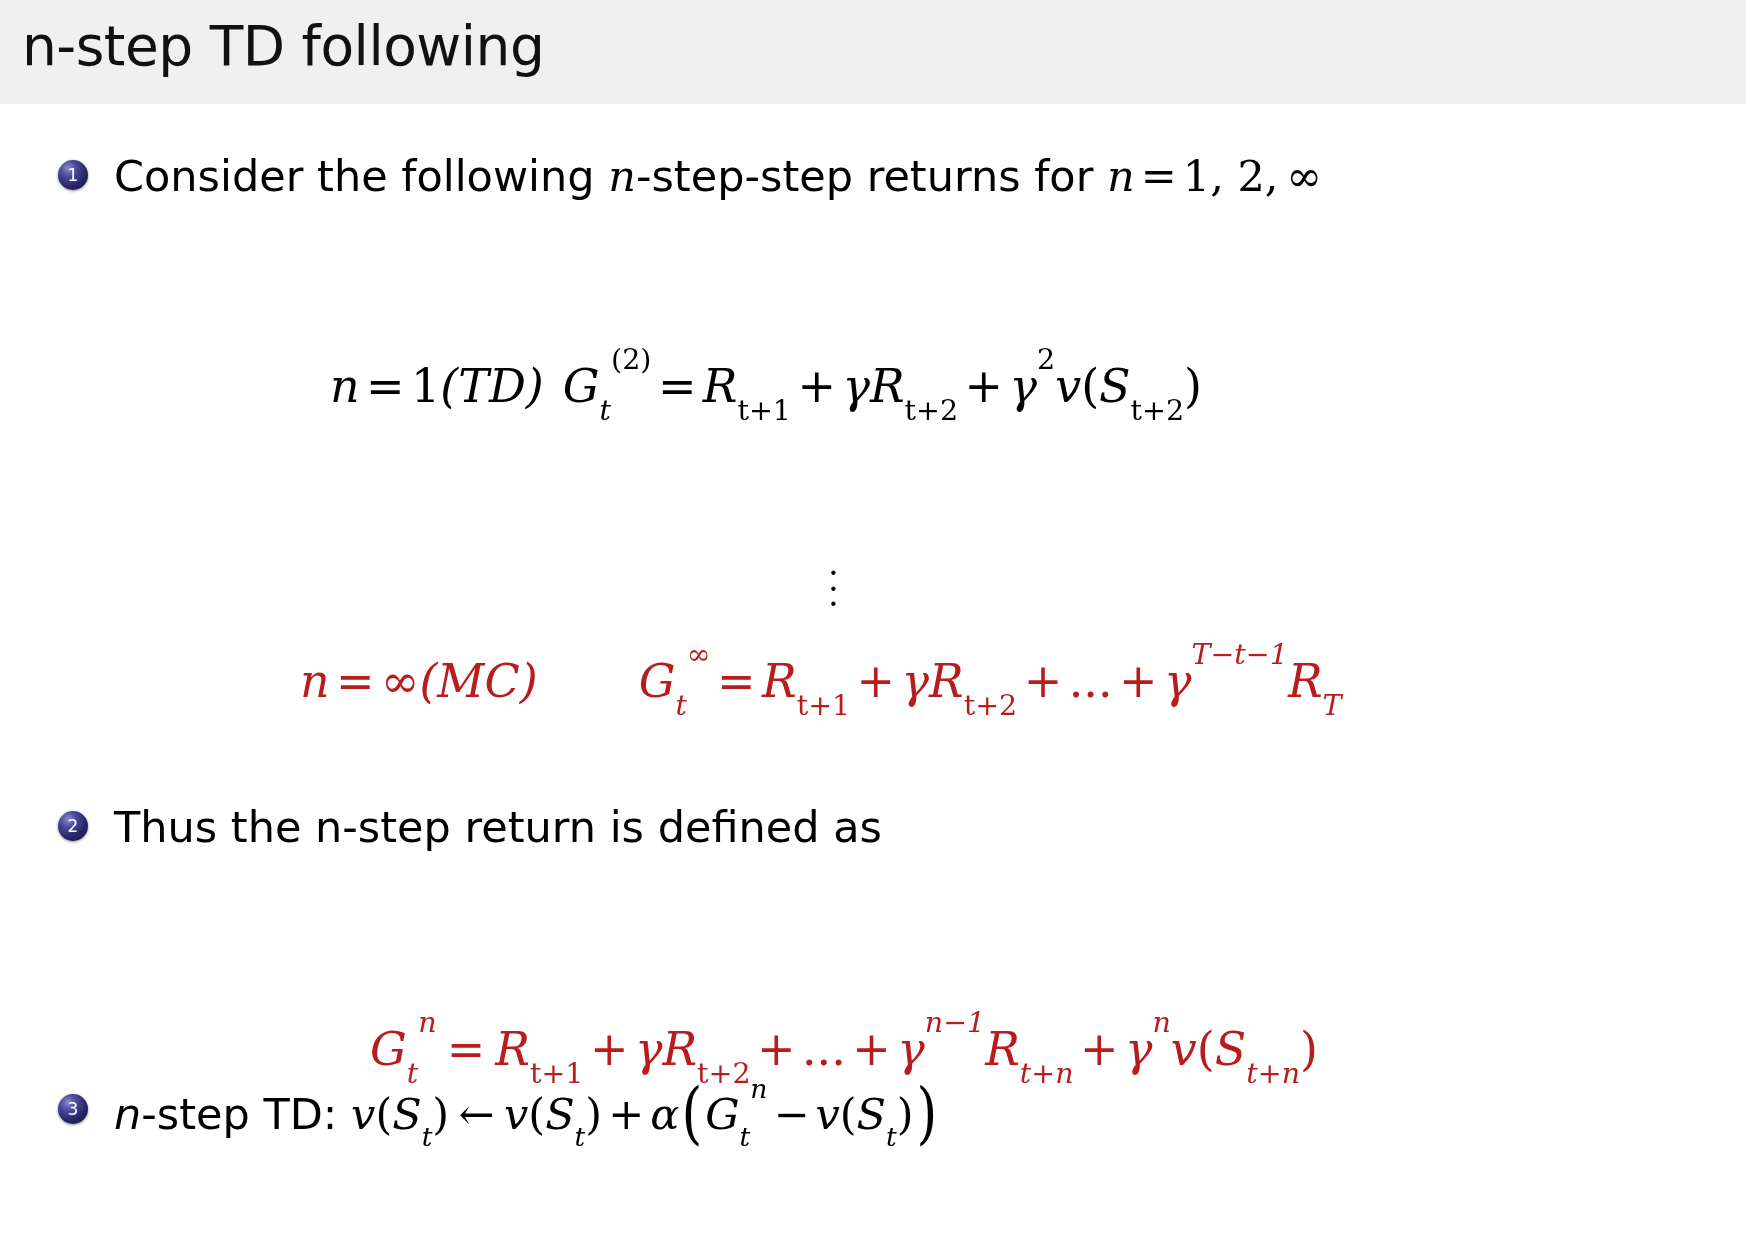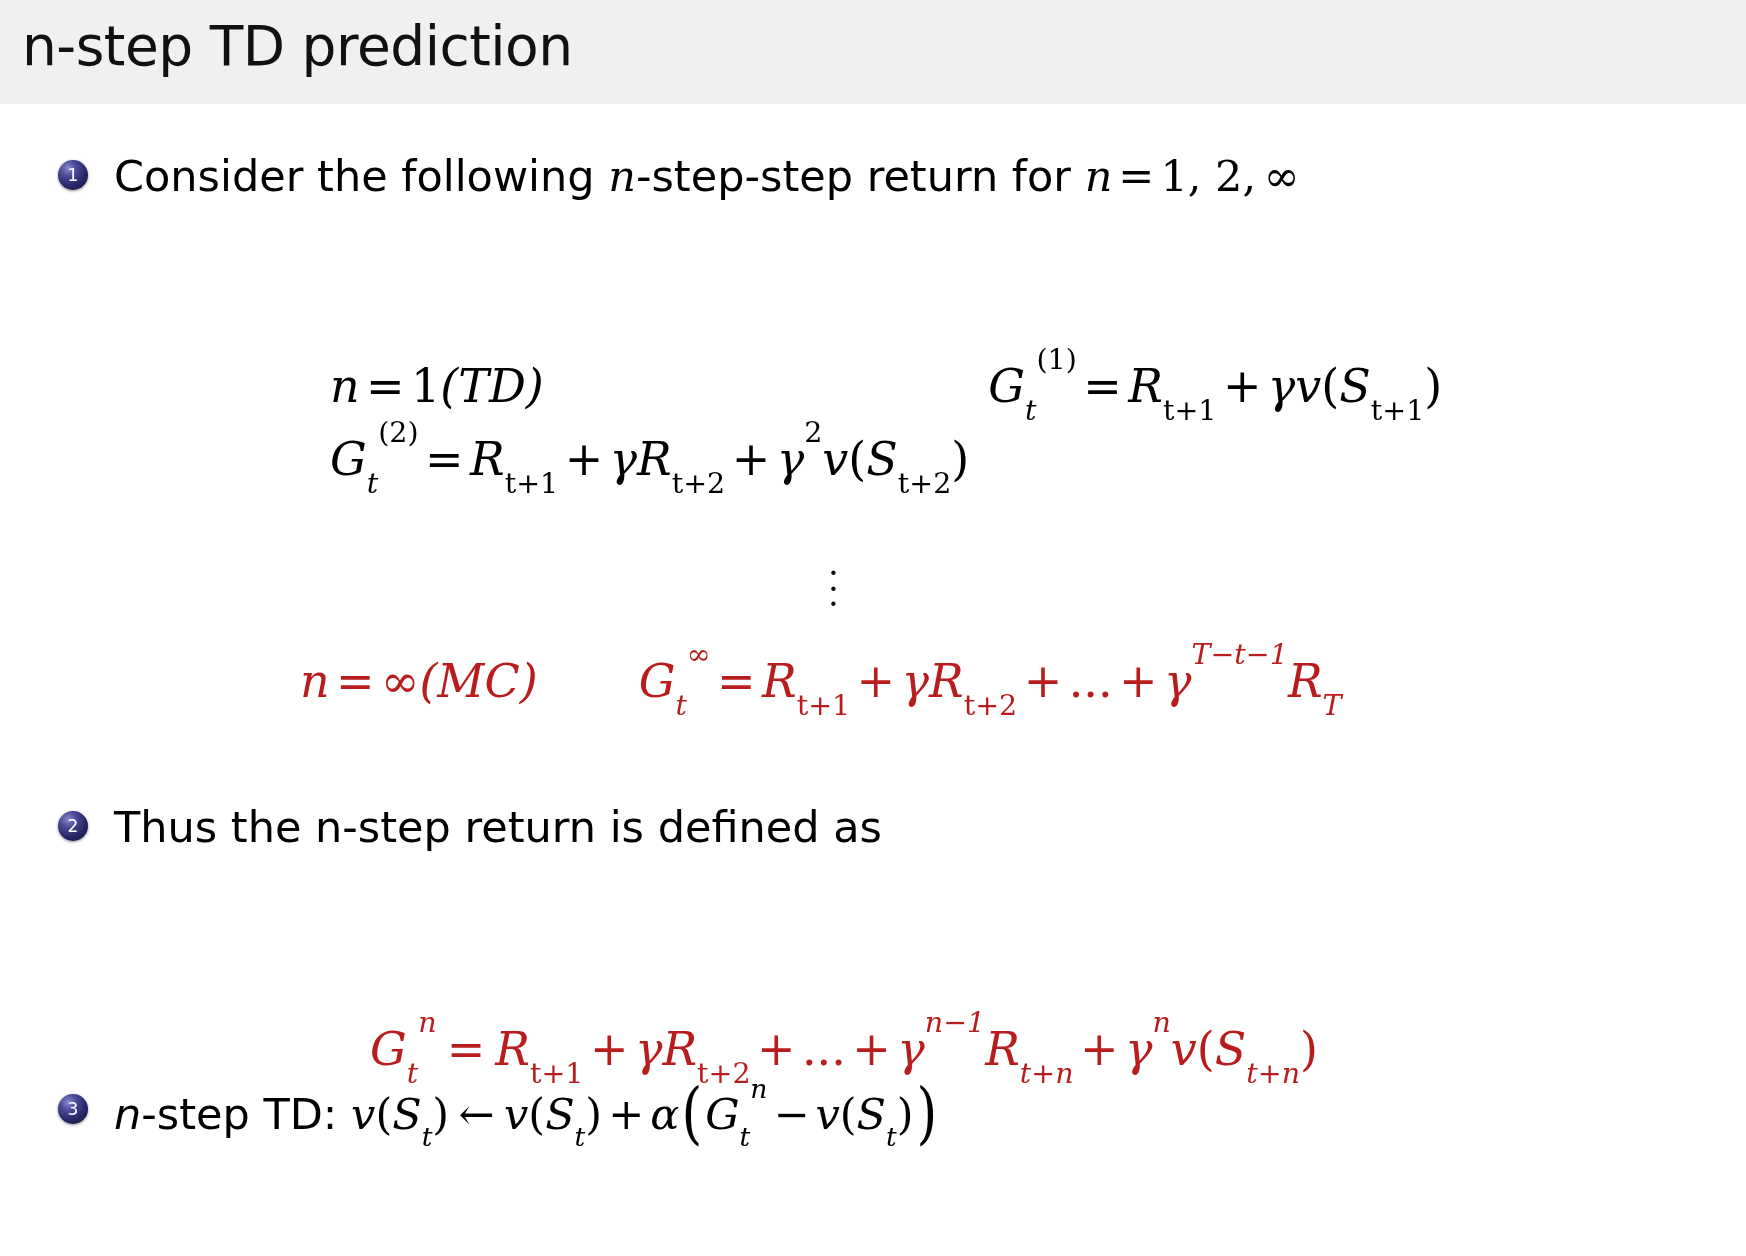--- a/index.html
+++ b/index.html
@@ -154,39 +154,36 @@
     font-size: 1.55em;
     line-height: 0.6;
     transform: translateY(0.10em) scaleX(0.8);
     vertical-align: baseline;
   }
 </style>
 </head>
 <body>
 
 <div class="slide-header">
-  <div class="slide-title">n-step TD prediction</div>
+  <div class="slide-title">n-step TD following</div>
 </div>
 
 <div class="slide-body">
 
   <div class="enum-item" id="item1">
     <div class="enum-marker">1</div>
     <div class="enum-text">
-      <span>Consider the following </span><span class="mi">n</span><span>-step</span><span>-step return for </span><span class="mi">n</span><span class="mo">=</span><span class="mn">1, 2,</span><span class="mn" style="padding-left:.18em">∞</span>
+      <span>Consider the following </span><span class="mi">n</span><span>-step</span><span>-step returns for </span><span class="mi">n</span><span class="mo">=</span><span class="mn">1, 2,</span><span class="mn" style="padding-left:.18em">∞</span>
     </div>
   </div>
 
   <div id="eq-grid">
 
     <div class="lhs">
       <span class="mi">n</span><span class="mo">=</span><span class="mn">1</span><span class="mi">(TD)</span>
-    </div>
-    <div class="rhs">
-      <span class="mi">G</span><sub class="mi">t</sub><sup class="mn">(1)</sup><span class="mo">=</span><span class="mi">R</span><sub class="mn">t+1</sub><span class="mo">+</span><span class="greek">γ</span><span class="mi">v</span><span class="mo-tight">(</span><span class="mi">S</span><sub class="mn">t+1</sub><span class="mo-tight">)</span>
     </div>
 
     <div class="rhs">
       <span class="mi">G</span><sub class="mi">t</sub><sup class="mn">(2)</sup><span class="mo">=</span><span class="mi">R</span><sub class="mn">t+1</sub><span class="mo">+</span><span class="greek">γ</span><span class="mi">R</span><sub class="mn">t+2</sub><span class="mo">+</span><span class="greek">γ</span><sup class="mn">2</sup><span class="mi">v</span><span class="mo-tight">(</span><span class="mi">S</span><sub class="mn">t+2</sub><span class="mo-tight">)</span>
     </div>
   </div>
 
   <div id="vdots">
     <span>.</span>
     <span>.</span>

